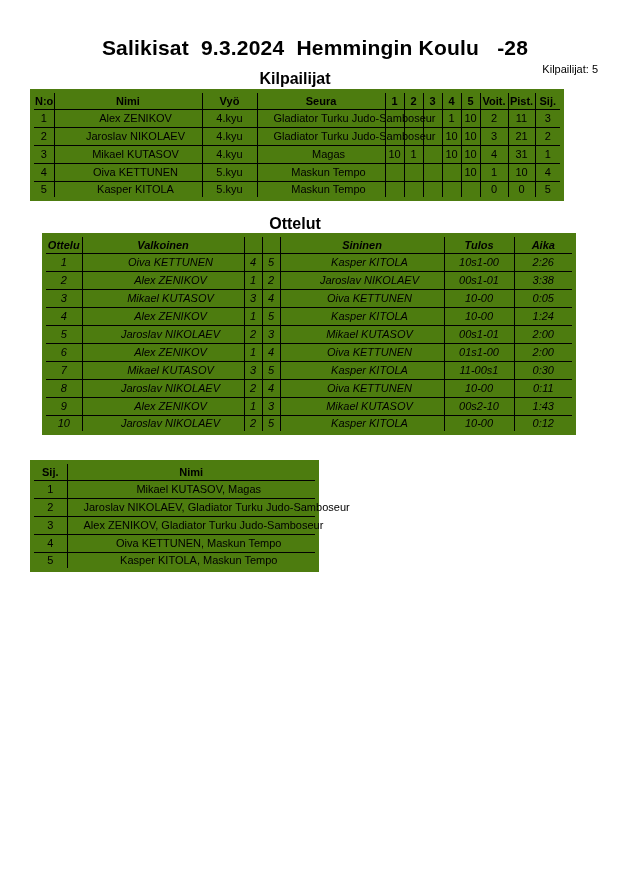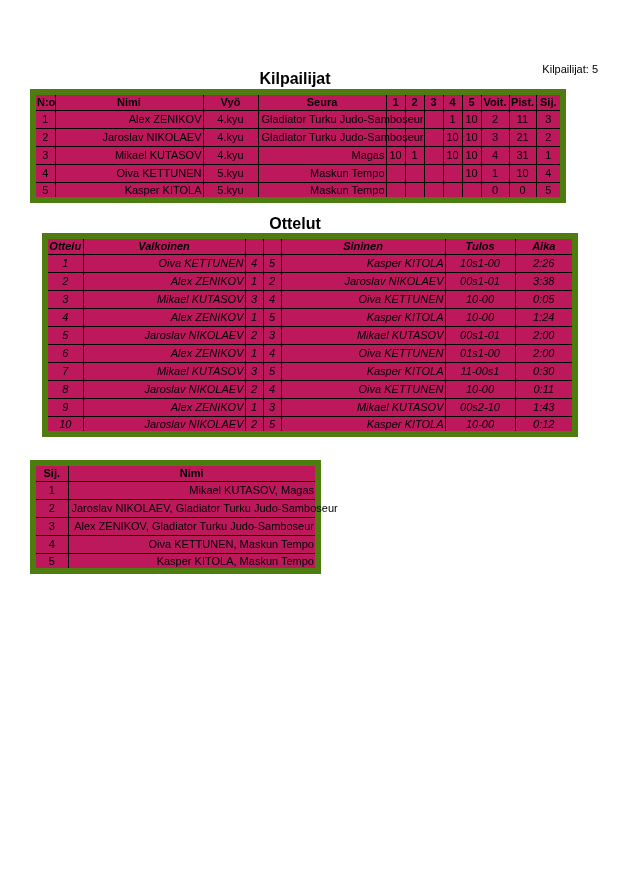--- a/index.html
+++ b/index.html
@@ -21,48 +21,49 @@
 
   .sec-title { position: absolute; font-size: 16px; font-weight: bold; text-align: center; }
   #t1-title { top: 70px;  left: 30px; width: 530px; }
   #t2-title { top: 215px; left: 30px; width: 530px; }
   #t3-title { top: 441px; left: 30px; width: 285px; }
 
   table {
     position: absolute;
     border-collapse: collapse;
     table-layout: fixed;
-    border: 6px solid #4d7c0f;
-    background: #be185d;
+    border: 4px solid #4d7c0f;
+    background: #4d7c0f;
   }
   #t1 { top: 89px;  left: 30px; width: 530px; }
   #t2 { top: 233px; left: 42px; width: 530px; font-style: italic; }
   #t3 { top: 460px; left: 30px; width: 285px; }
 
   th, td {
     border: 1px solid #000;
     height: 18px;
     font-size: 11px;
     padding: 0 1px;
     vertical-align: middle;
     overflow: visible;
   }
   th { font-weight: bold; text-align: center; }
   td.c { text-align: center; }
-  td.l { text-align: right; padding-left: 3px; }
+  td.l { text-align: center; padding-left: 16px; }
   .ovf {
     position: relative; z-index: 2;
     display: inline-block; white-space: nowrap;
   }
 </style>
 </head>
 <body>
 
 <div class="page">
 
+  <div class="title">Salikisat  9.3.2024  Hemmingin Koulu   -28</div>
   <div class="count">Kilpailijat: 5</div>
 
   <div class="sec-title" id="t1-title">Kilpailijat</div>
   <table id="t1">
     <colgroup>
       <col style="width:22px">
         <col style="width:148px">
         <col style="width:55px">
         <col style="width:128px">
       <col style="width:19px">

